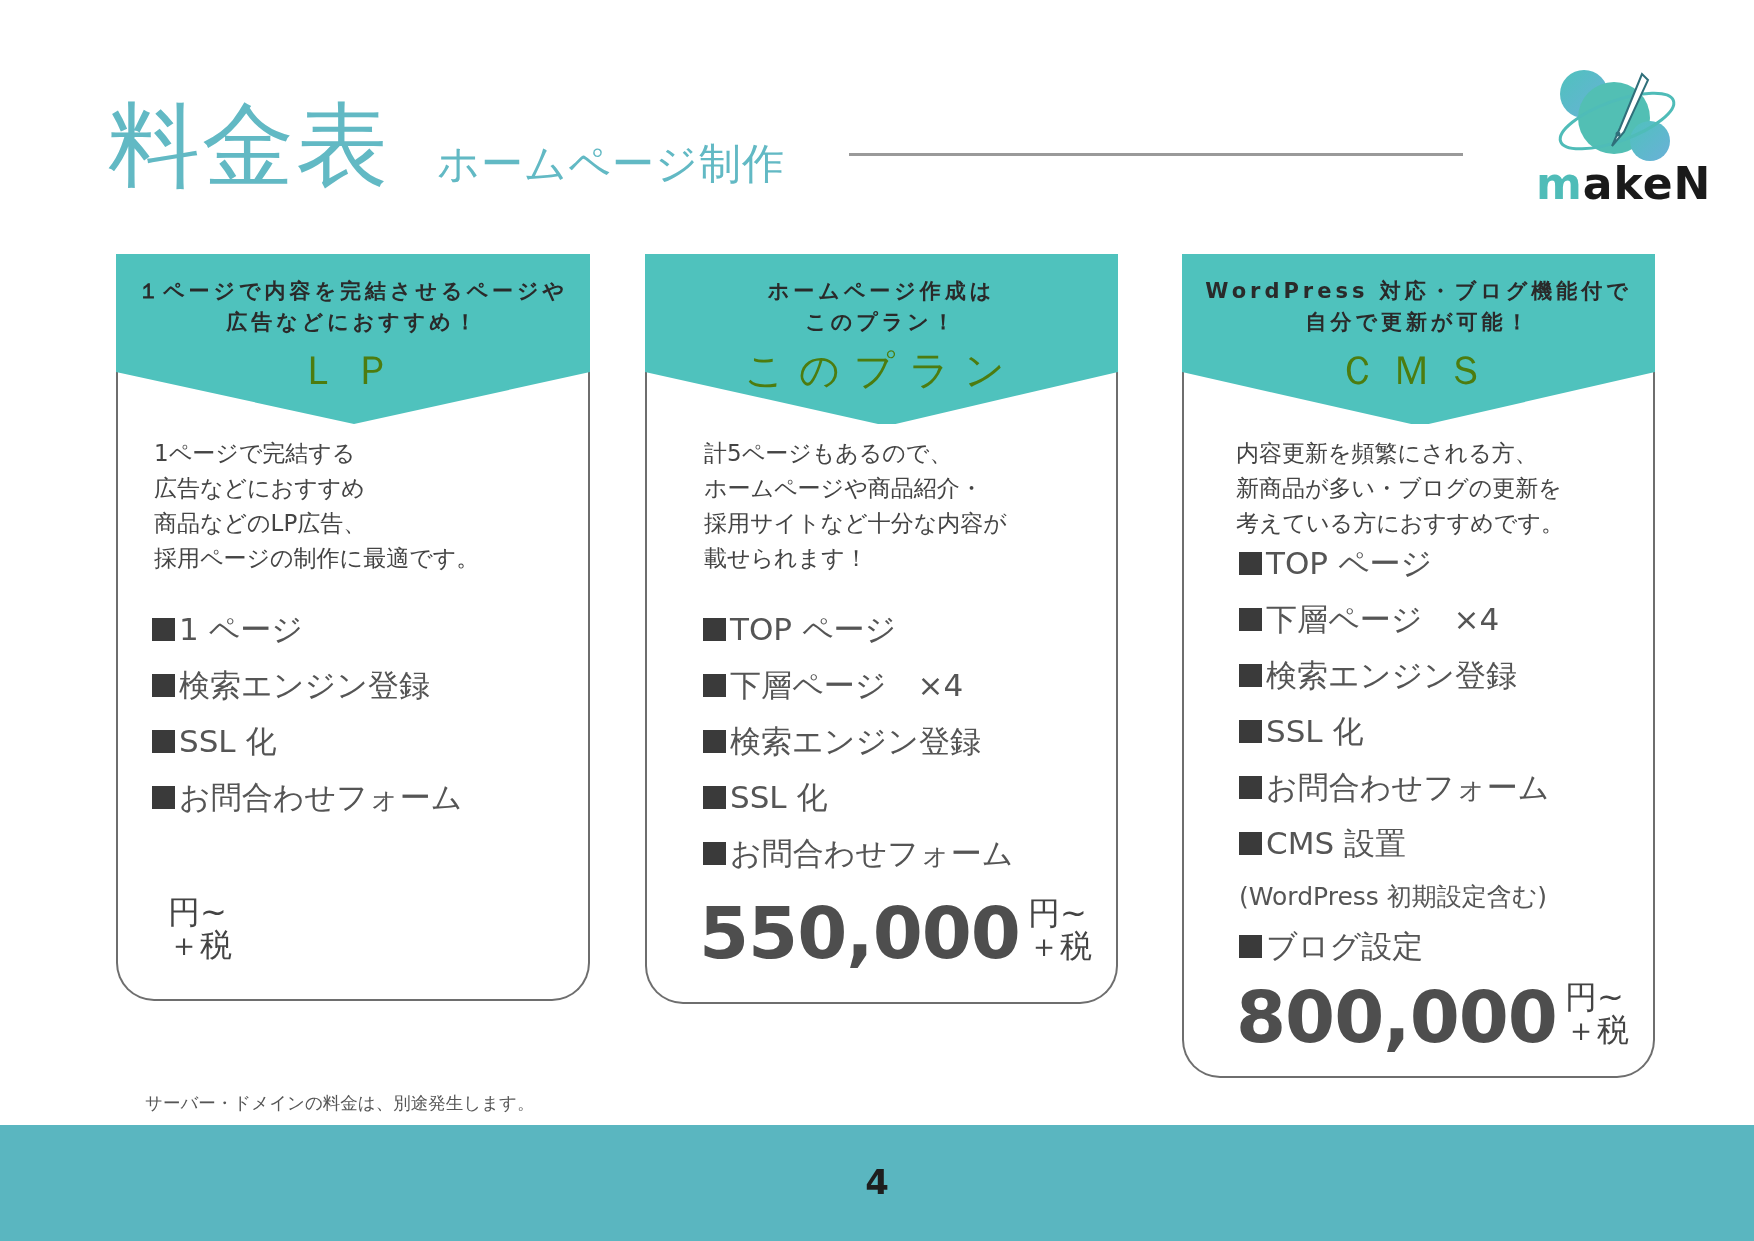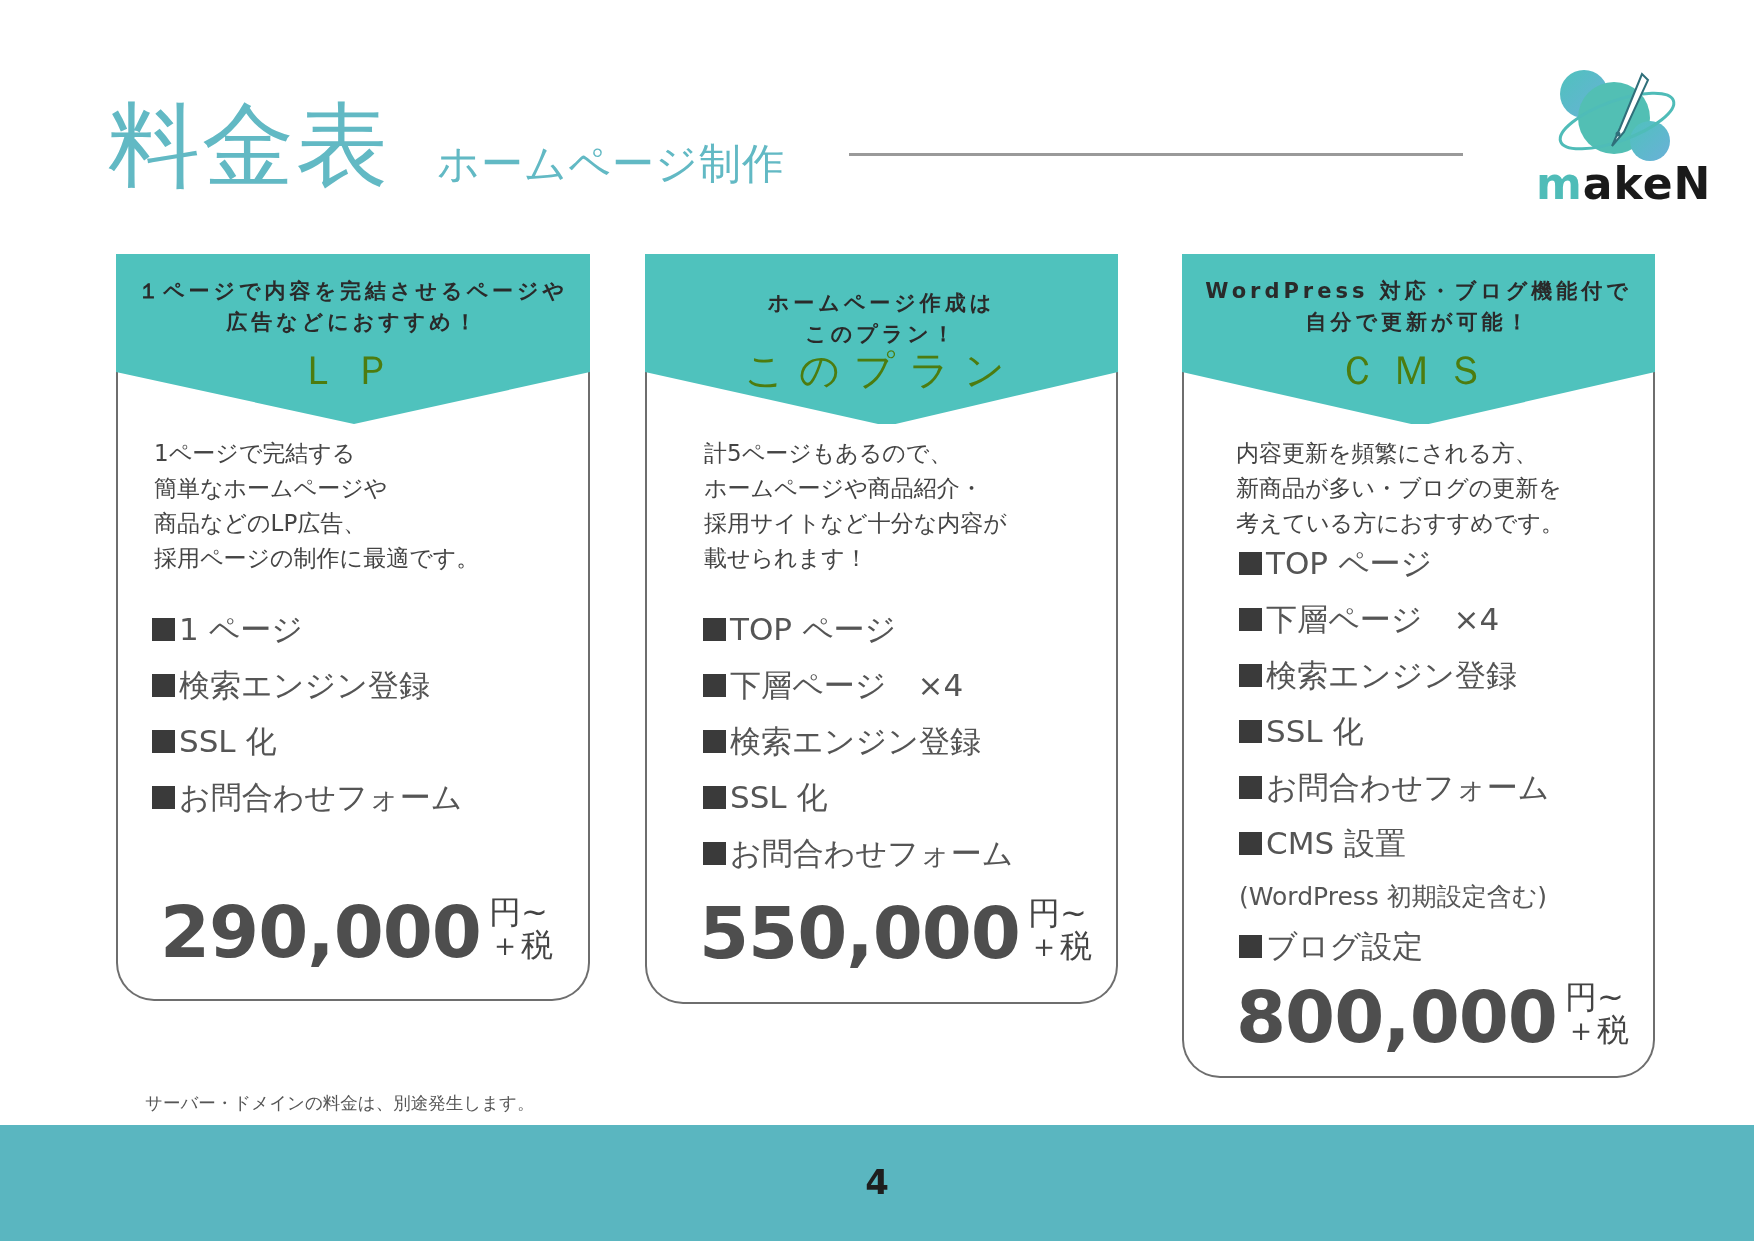--- a/index.html
+++ b/index.html
@@ -118,38 +118,38 @@
 <div class="card" style="left:116px; width:474px; height:747px;">
   <div class="card-head">
     <svg viewBox="0 0 478 170" preserveAspectRatio="none">
       <polygon points="0,0 478,0 478,118 240,170 0,118" fill="#4fc2bd"></polygon>
     </svg>
     <div class="card-tagline" style="white-space:pre-line;">１ページで内容を完結させるページや
 広告などにおすすめ！</div>
     <div class="card-plan">ＬＰ</div>
   </div>
   <div class="card-desc" style="left:36px; top:182px;">1ページで完結する
-簡単なホームページや
+広告などにおすすめ
 商品などのLP広告、
 採用ページの制作に最適です。</div>
   <div class="feat" style="left:34px; top:360px;"><span class="sq"></span><span>1 ページ</span></div>
   <div class="feat" style="left:34px; top:416px;"><span class="sq"></span><span>検索エンジン登録</span></div>
   <div class="feat" style="left:34px; top:472px;"><span class="sq"></span><span>SSL 化</span></div>
   <div class="feat" style="left:34px; top:528px;"><span class="sq"></span><span>お問合わせフォーム</span></div>
   <div class="price" style="left:42px; top:642px;">
-    <span class="num">290,000</span><span class="unit"><span class="yen">円~</span><span class="tax">＋税</span></span>
+    <span class="unit"><span class="yen">円~</span><span class="tax">＋税</span></span>
   </div>
 </div>
 
 <div class="card" style="left:645px; width:473px; height:750px;">
   <div class="card-head">
     <svg viewBox="0 0 477 170" preserveAspectRatio="none">
       <polygon points="0,0 477,0 477,118 244,172 0,118" fill="#4fc2bd"></polygon>
     </svg>
-    <div class="card-tagline" style="white-space:pre-line;margin-top:12px;">ホームページ作成は
+    <div class="card-tagline" style="white-space:pre-line;">ホームページ作成は
 このプラン！</div>
     <div class="card-plan">このプラン</div>
   </div>
   <div class="card-desc" style="left:57px; top:182px;">計5ページもあるので、
 ホームページや商品紹介・
 採用サイトなど十分な内容が
 載せられます！</div>
   <div class="feat" style="left:56px; top:360px;"><span class="sq"></span><span>TOP ページ</span></div>
   <div class="feat" style="left:56px; top:416px;"><span class="sq"></span><span>下層ページ　×4</span></div>
   <div class="feat" style="left:56px; top:472px;"><span class="sq"></span><span>検索エンジン登録</span></div>

